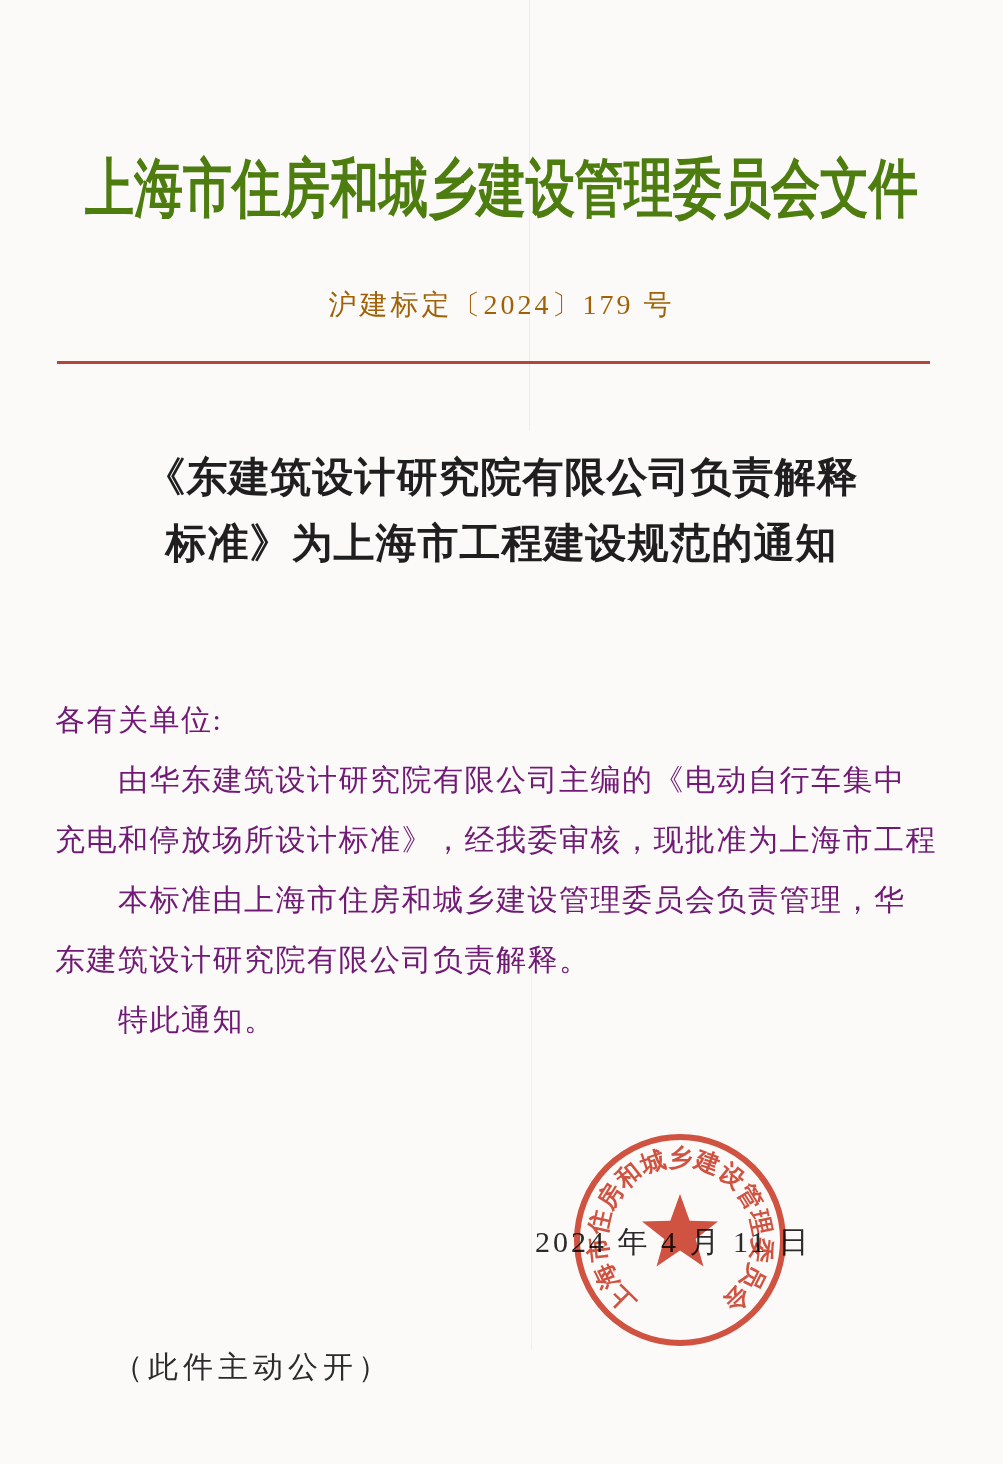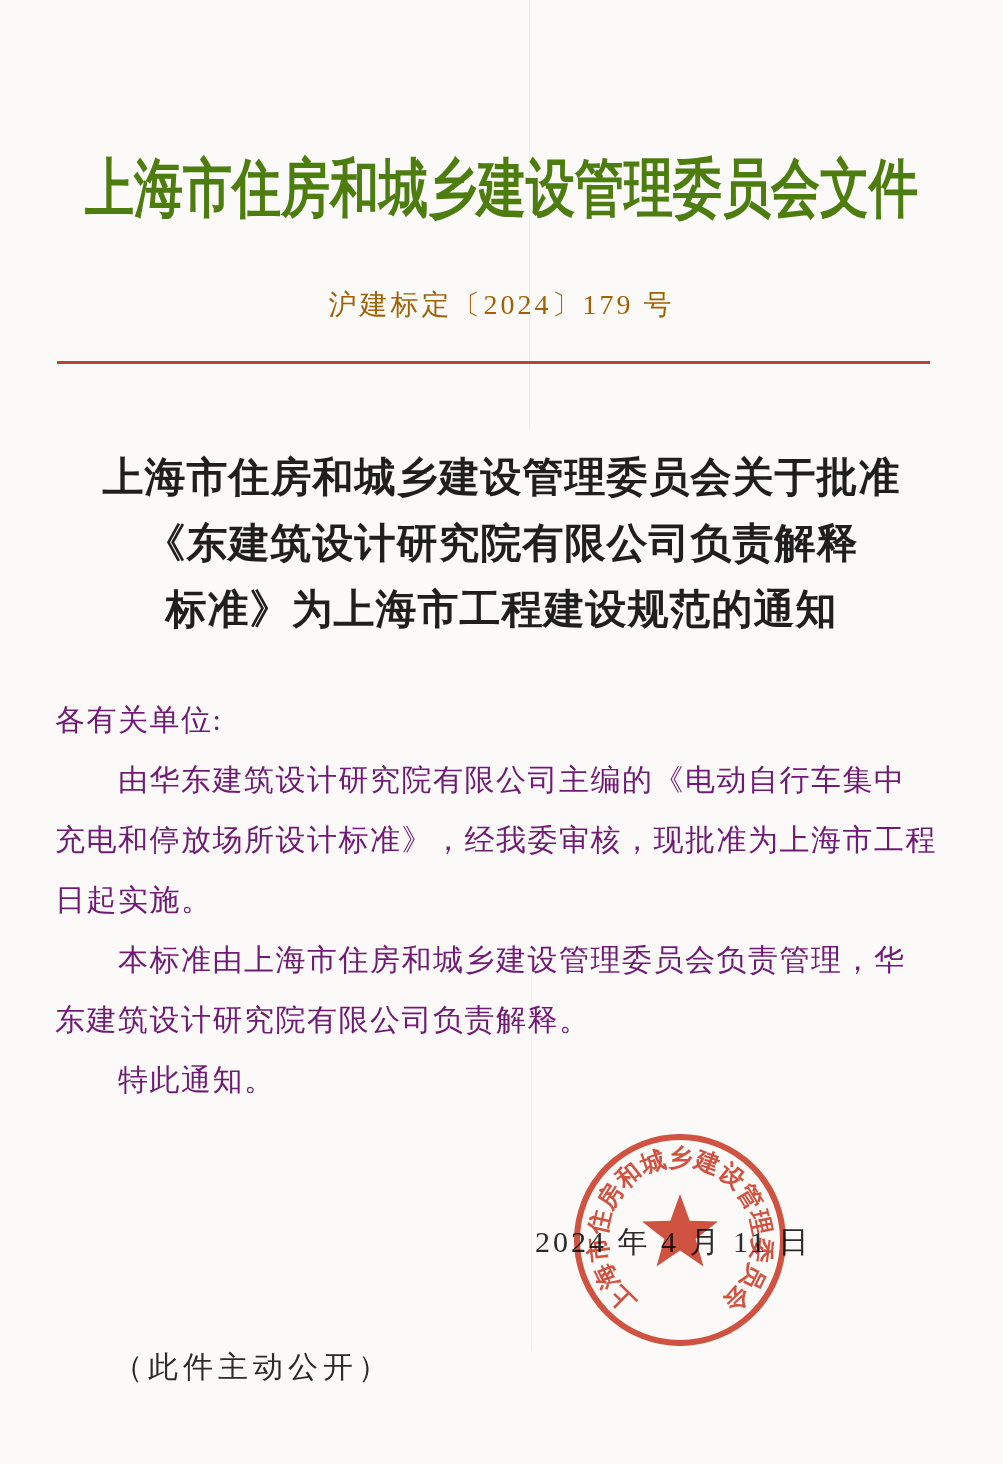--- a/index.html
+++ b/index.html
@@ -101,37 +101,35 @@
 <div class="header-title">
   <span class="stretch">上海市住房和城乡建设管理委员会文件</span>
 </div>
 
 <div class="doc-number">沪建标定〔2024〕179 号</div>
 
 <div class="red-rule"></div>
 
 <div class="main-title">
 
-    <div class="t-line">上海市住房和城乡建设管理委员会关于批准</div>
 
     <div class="t-line">《东建筑设计研究院有限公司负责解释</div>
 
     <div class="t-line">标准》为上海市工程建设规范的通知</div>
   </div>
 
 <div class="body-block">
   <div class="b-line">各有关单位:</div>
   <div>
 
       <div class="b-line">　　由华东建筑设计研究院有限公司主编的《电动自行车集中</div>
 
       <div class="b-line">充电和停放场所设计标准》，经我委审核，现批准为上海市工程</div>
 
 
-      <div class="b-line">日起实施。</div>
 
       <div class="b-line">　　本标准由上海市住房和城乡建设管理委员会负责管理，华</div>
 
       <div class="b-line">东建筑设计研究院有限公司负责解释。</div>
 
       <div class="b-line">　　特此通知。</div>
     </div>
 </div>
 
 <div class="date-line">2024 年 4 月 11 日</div>

